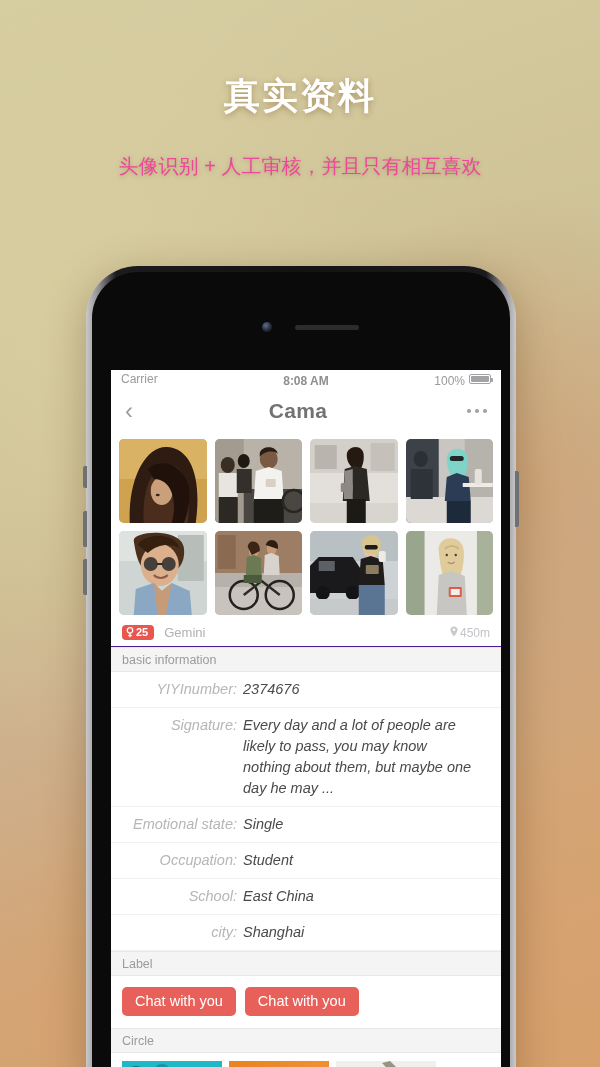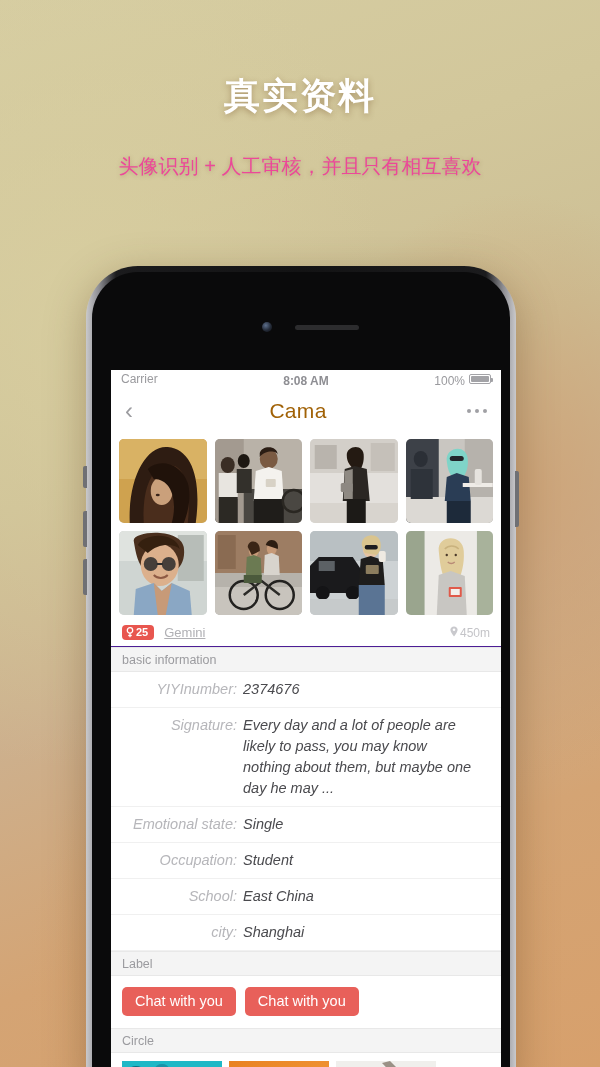--- a/index.html
+++ b/index.html
@@ -81,21 +81,21 @@
   .batt:after { content:""; position:absolute; right:-3px; top:3px; width:2px; height:4px; background:#a3a3a7; border-radius:0 1px 1px 0; }
 
   
   .navbar {
     height:40px; display:flex; align-items:center; padding:0 14px;
     position:relative; background:#fff;
   }
   .nav-back { font-size:24px; color:#9c9ca0; line-height:1; font-weight:300; cursor:pointer; }
   .nav-title {
     position:absolute; left:0; right:16px; text-align:center;
-    font-size:21px; color:#a16207; font-weight:normal; letter-spacing:0.3px;
+    font-size:21px; color:#737373; font-weight:bold; letter-spacing:0.3px;
   }
   .nav-more { margin-left:auto; display:flex; gap:3.5px; z-index:2; cursor:pointer; }
   .nav-more span { width:4.5px; height:4.5px; border-radius:50%; background:#a0a0a4; }
 
   
   .photo-grid {
     padding:8px 8px 4px 8px; display:grid; grid-template-columns:repeat(4,1fr);
     gap:8px;
   }
   .photo { width:100%; height:84px; border-radius:5px; overflow:hidden; position:relative; background:#ddd; }
@@ -105,21 +105,21 @@
   .meta-row {
     height:28px; display:flex; align-items:center; padding:0 11px; background:#fff;
     border-bottom:1px solid #4c1d95;
   }
   .gender-badge {
     display:inline-flex; align-items:center; gap:2px;
     background:#e8564f; color:#fff; border-radius:4px;
     padding:2px 6px 2px 4px; font-size:11px; line-height:1; font-weight:bold;
   }
   .gender-badge svg { display:block; }
-  .zodiac { margin-left:10px; font-size:13px; color:#b0b0b4;text-decoration:underline; }
+  .zodiac { margin-left:10px; font-size:13px; color:#b0b0b4; }
   .dist { margin-left:auto; font-size:12px; color:#c4c4c8; display:flex; align-items:center; gap:2px; }
 
   
   .sec-head {
     height:25px; background:#f4f4f4; display:flex; align-items:center;
     padding:0 11px; font-size:12.5px; color:#9b9b9f;
     border-top:1px solid #e8e8e8; border-bottom:1px solid #e8e8e8;
   }
 
   

